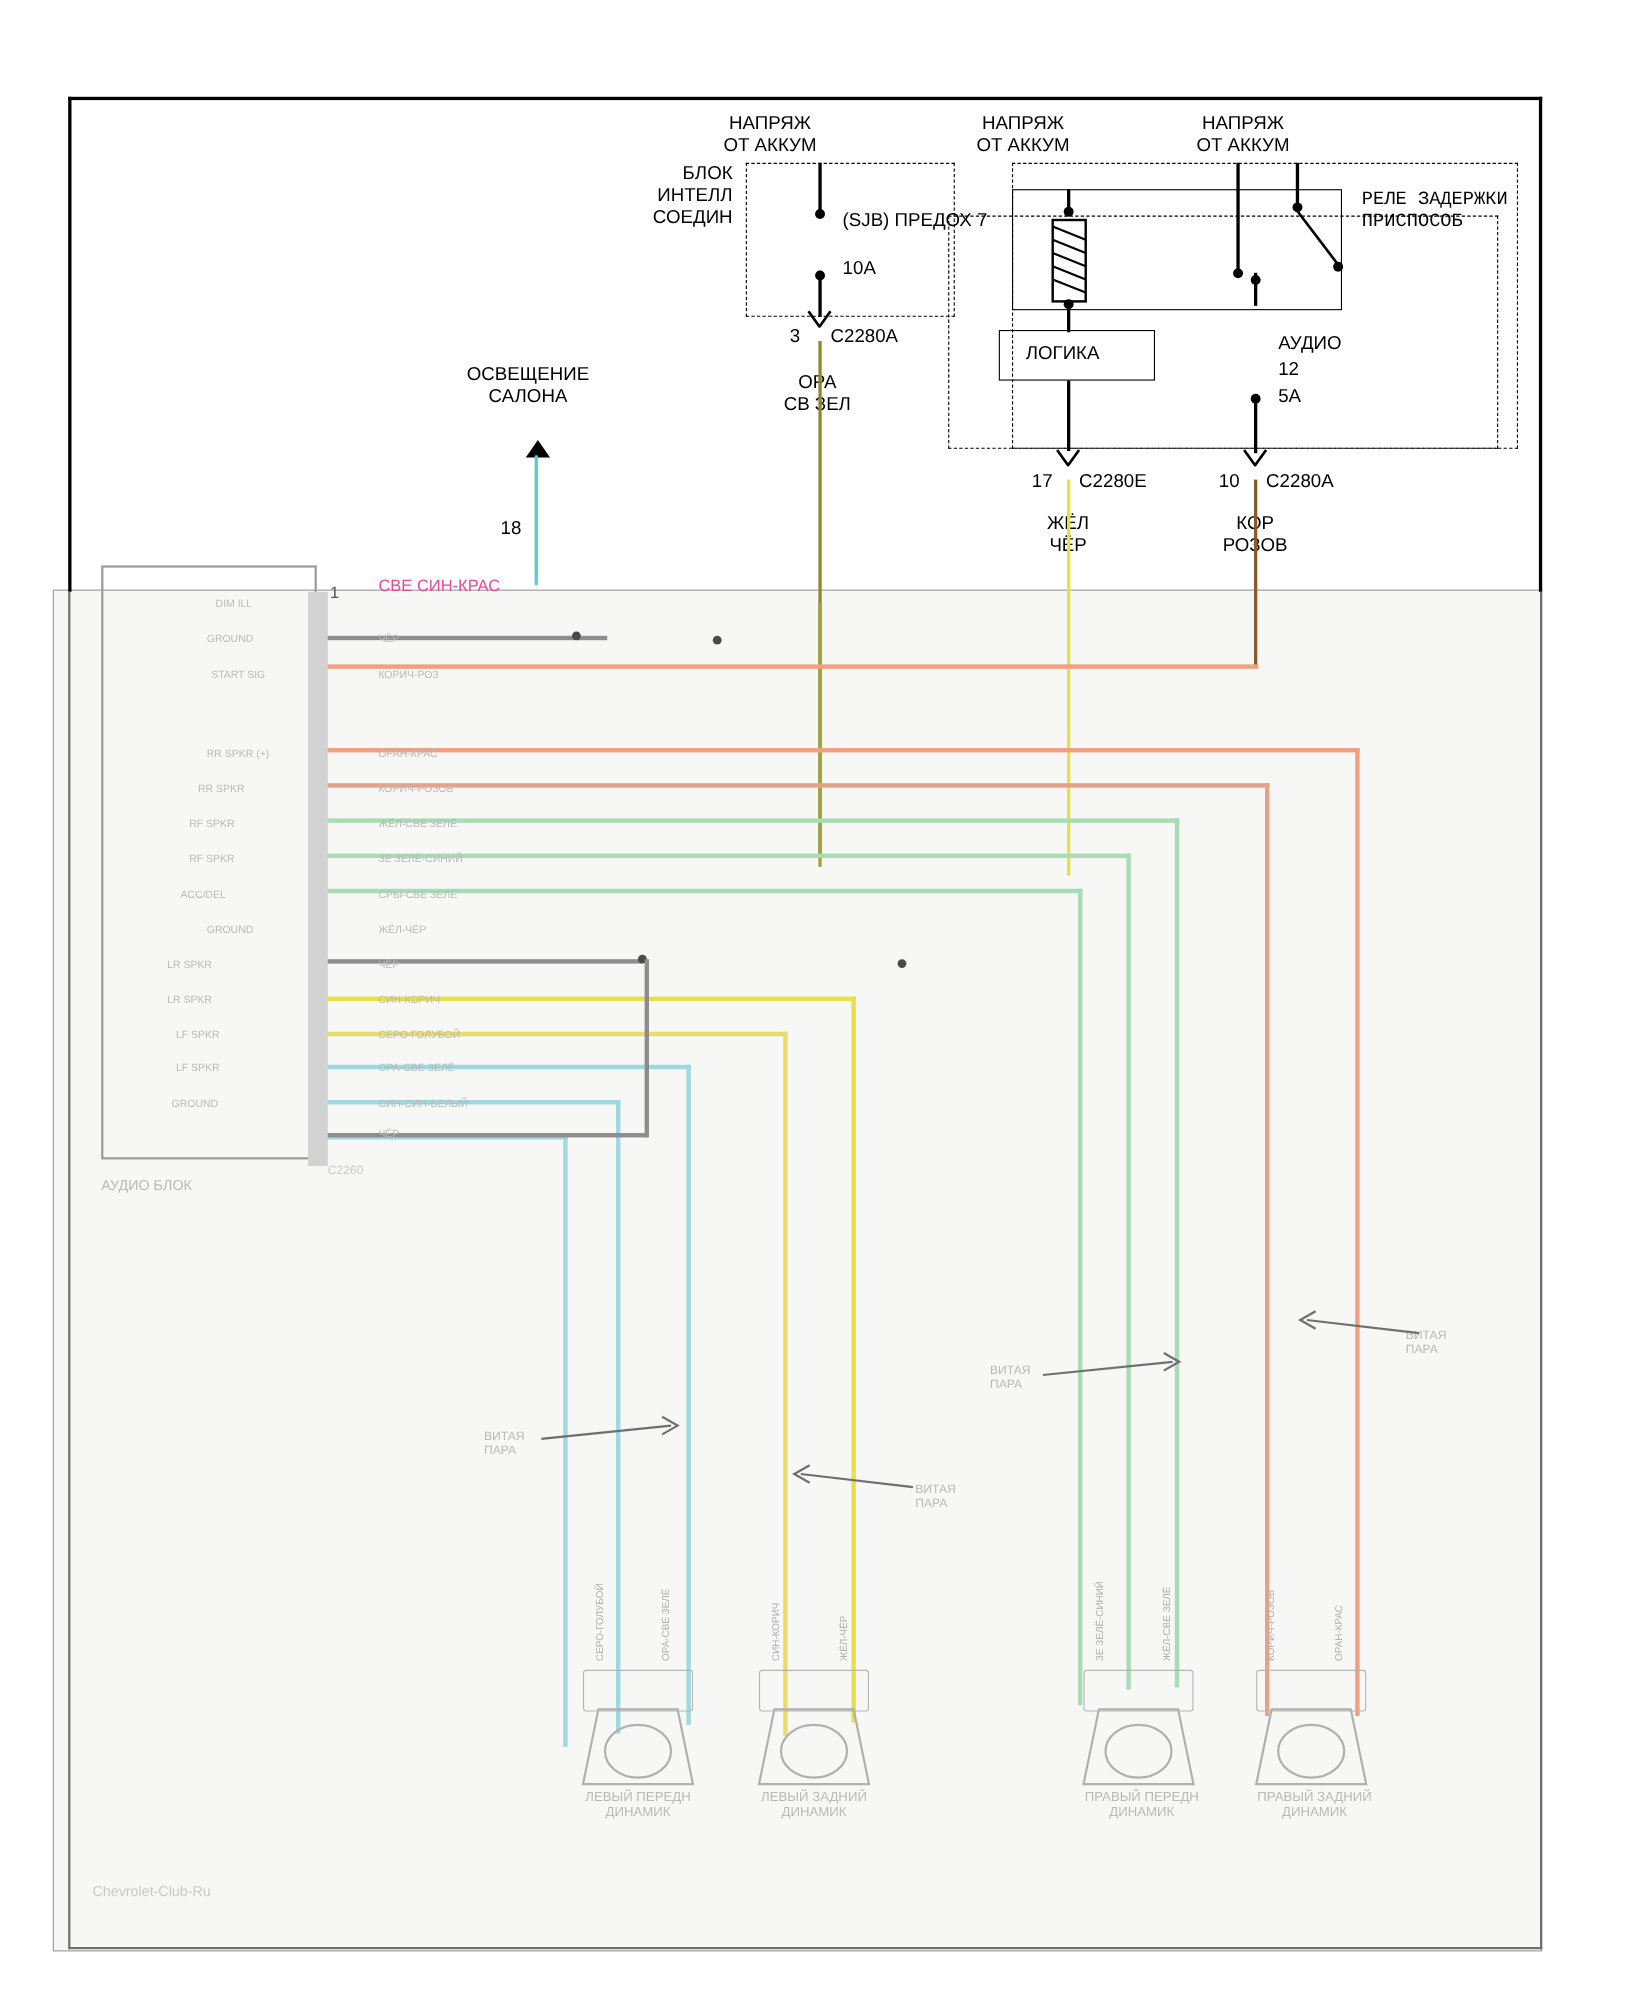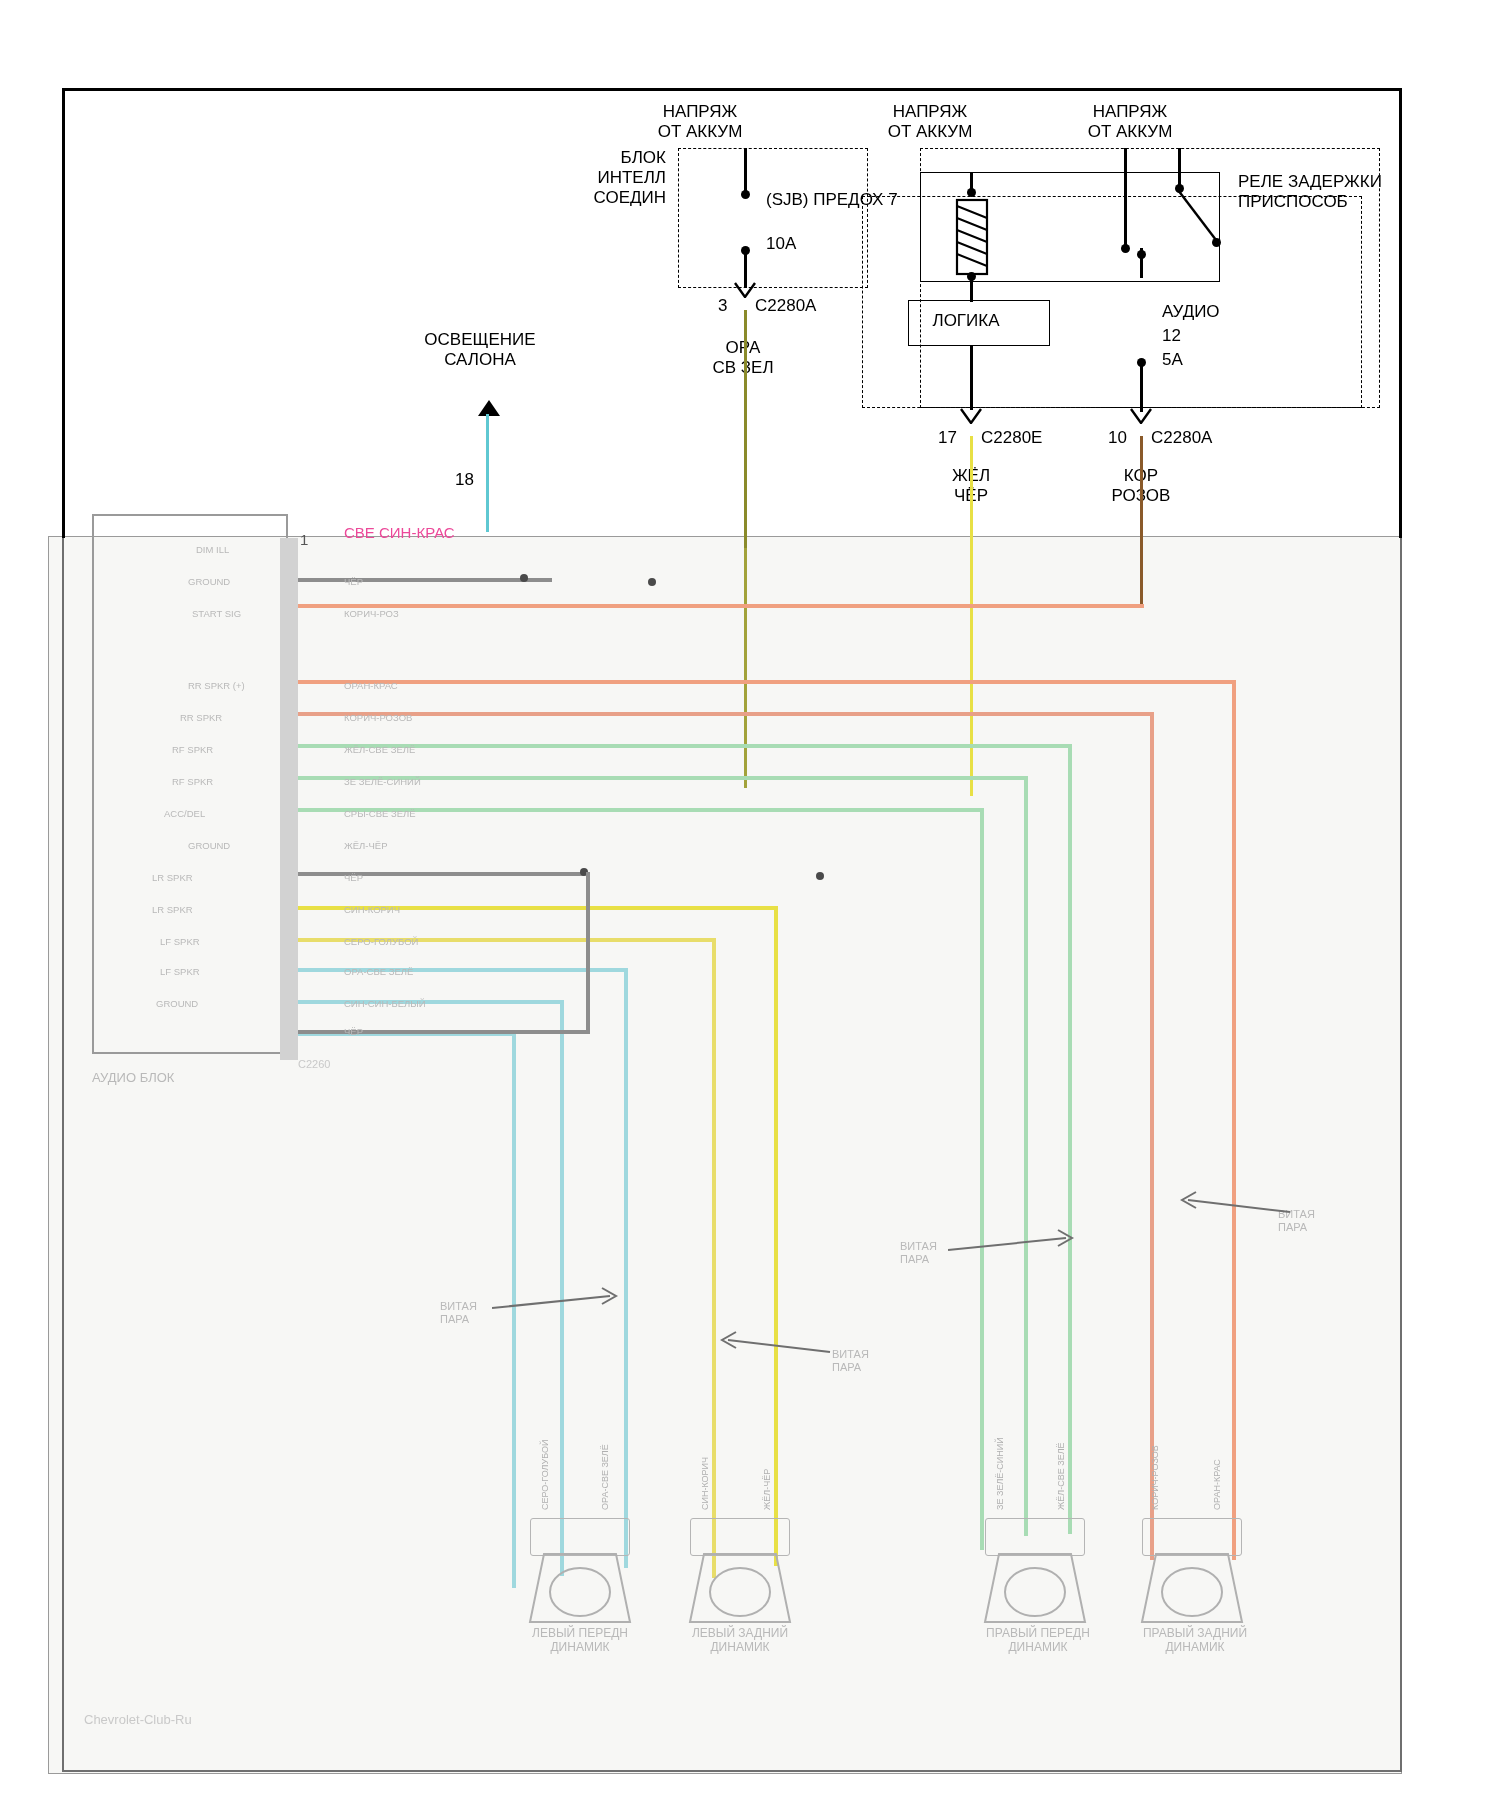--- a/index.html
+++ b/index.html
@@ -75,21 +75,21 @@
   <svg class="vsym" style="left:733px;top:282px;" viewBox="0 0 24 16">
       <path d="M2,1 L12,15 L22,1" fill="none" stroke="#000" stroke-width="2.4"></path>
     </svg>
   <div class="lbl" style="left:718px;top:296px;">3</div>
   <div class="lbl" style="left:755px;top:296px;">C2280A</div>
 
   <div class="lbl c" style="left:672px;top:338px;width:142px;">ОРА
 СВ ЗЕЛ</div>
 
   <div class="dash" style="left:920px;top:148px;width:460px;height:260px;"></div>
-  <div class="lbl" style="left:1238px;top:172px;width:200px;">РЕЛЕ ЗАДЕРЖКИ
+  <div class="lbl" style="left:1238px;top:172px;width:200px;font-family:Liberation Mono, monospace;">РЕЛЕ ЗАДЕРЖКИ
 ПРИСПОСОБ</div>
 
   <div class="solidbox" style="left:920px;top:172px;width:300px;height:110px;border-style:solid;"></div>
 
   <div class="vline blk" style="left:970px;top:172px;height:24px;"></div>
   <div class="dot" style="left:967px;top:188px;"></div>
   <svg class="coil" style="left:945px;top:196px;width:54px;height:88px;" viewBox="0 0 54 88">
     <rect x="12" y="4" width="30" height="74" fill="none" stroke="#000" stroke-width="2.2"></rect>
     <path d="M12,10 L42,22 M12,22 L42,34 M12,34 L42,46 M12,46 L42,58 M12,58 L42,70" stroke="#000" stroke-width="2" fill="none"></path>
   </svg>

